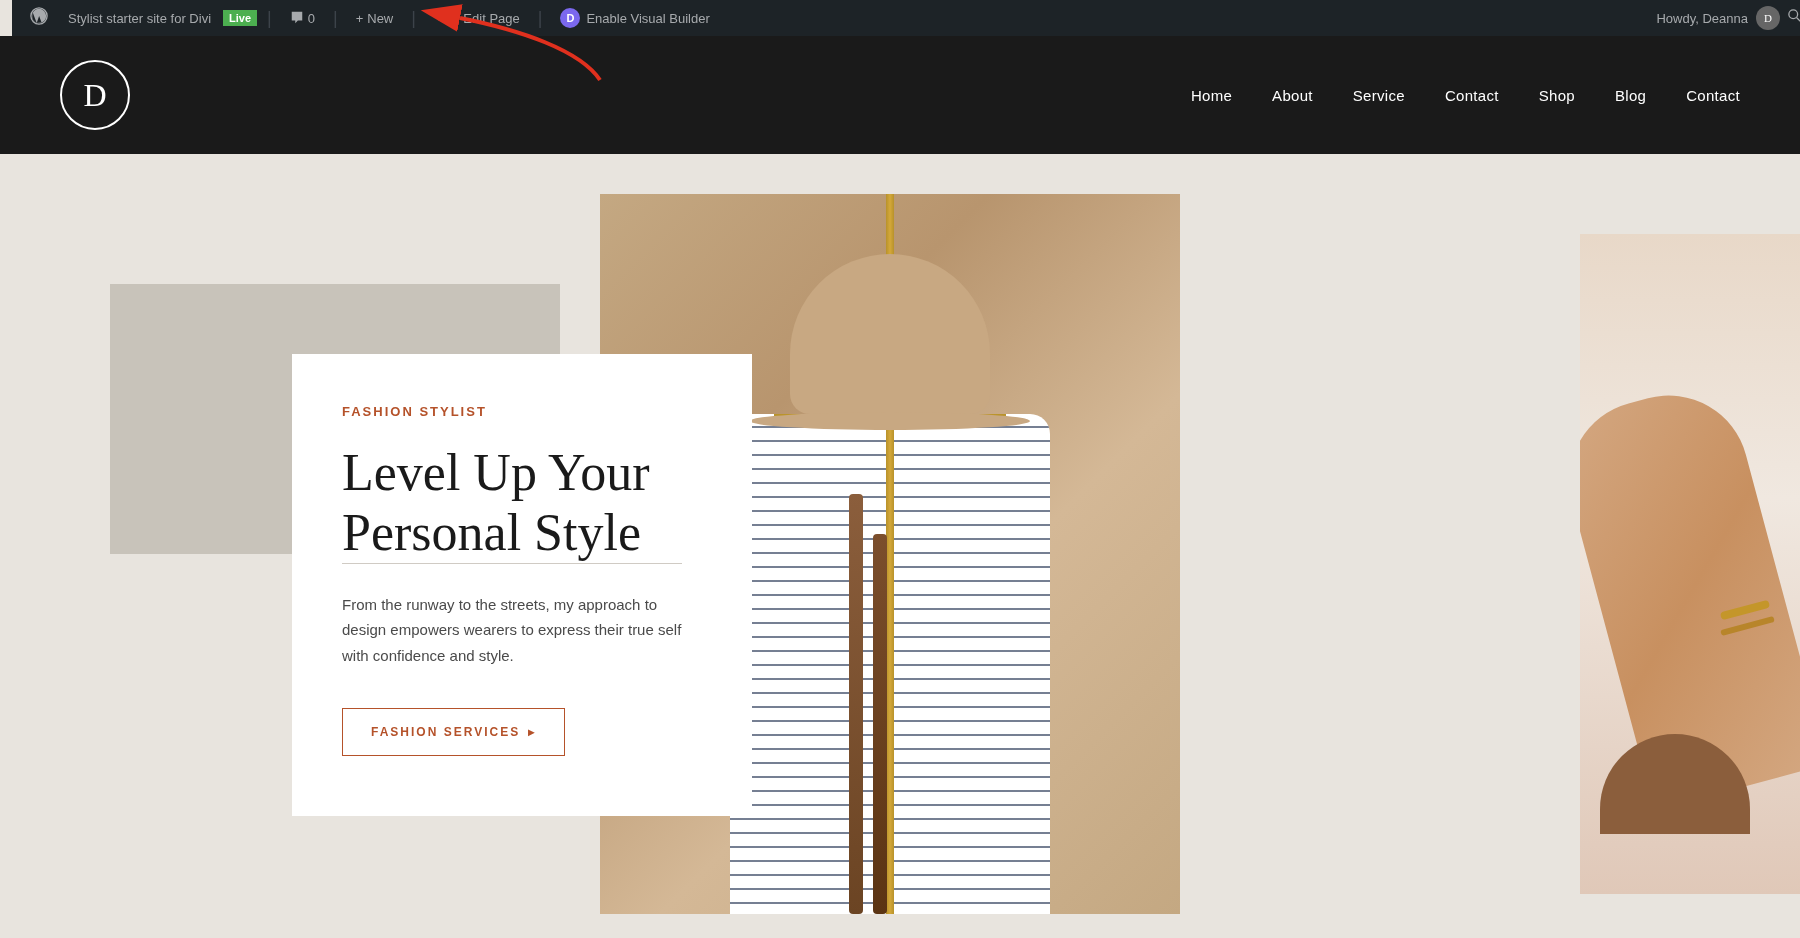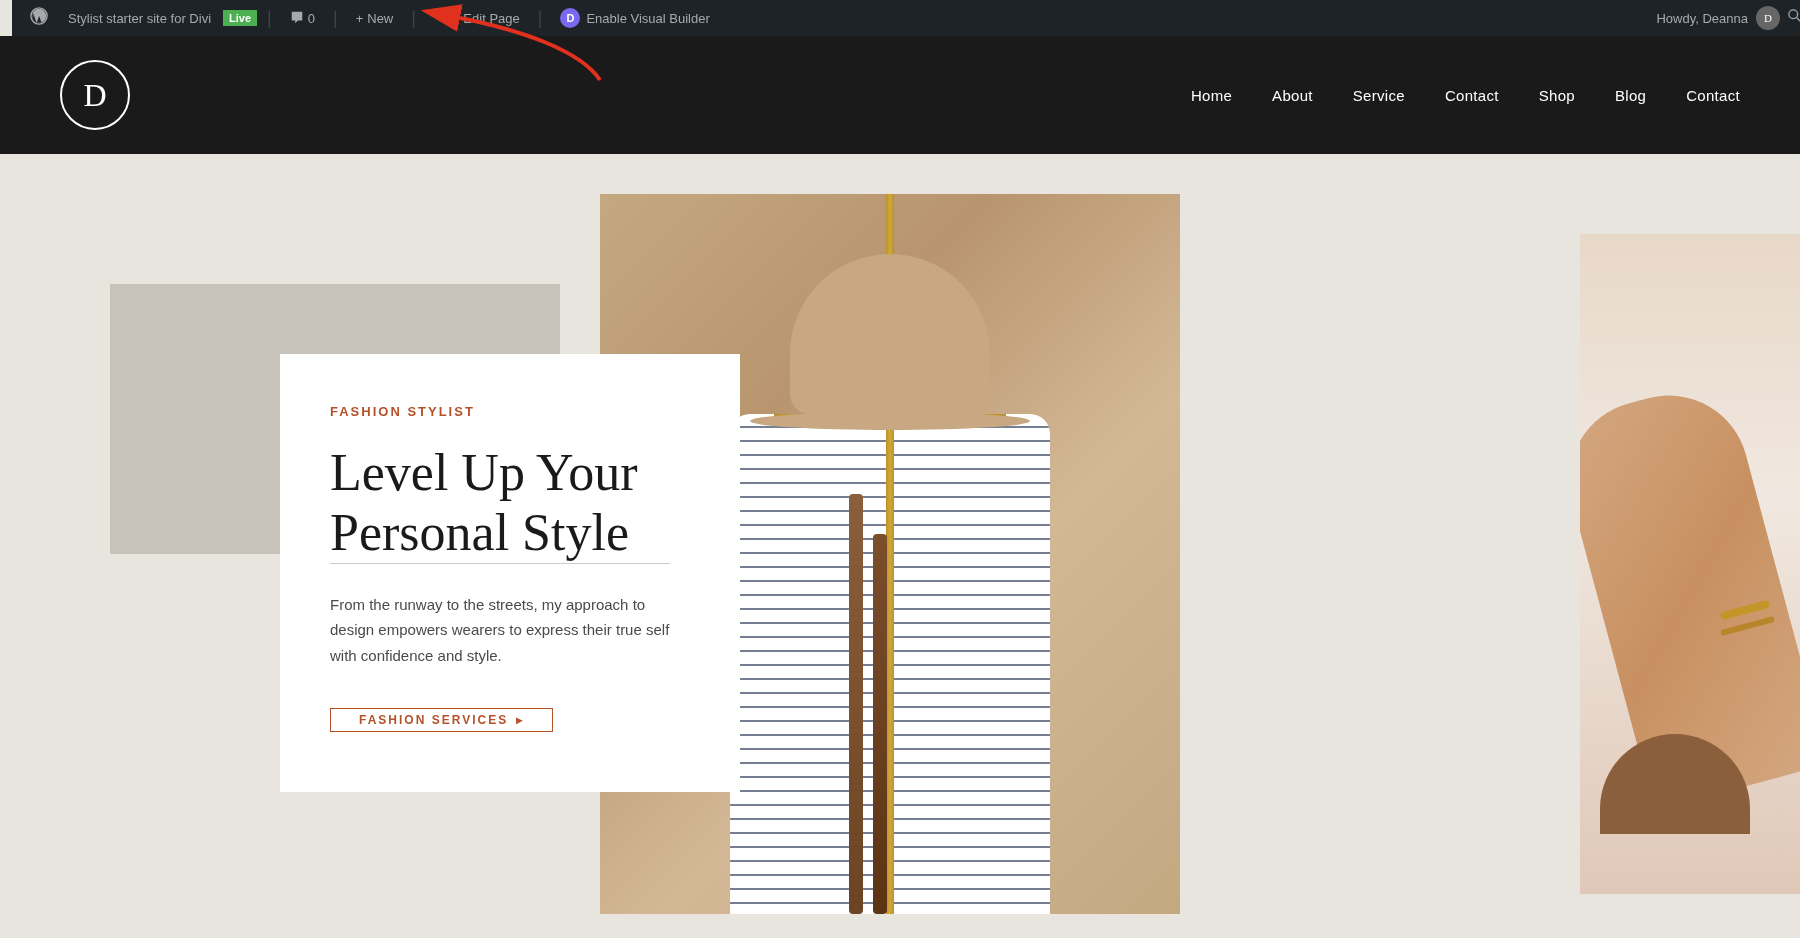--- a/index.html
+++ b/index.html
@@ -300,21 +300,21 @@
       height: 400px;
       background: linear-gradient(135deg, #d4a882 0%, #c89060 50%, #d4a882 100%);
       border-radius: 80px 80px 0 0;
       transform: rotate(-15deg);
     }
 
     
     .hero-card {
       position: absolute;
       top: 200px;
-      left: 280px;
+      left: 292px;
       width: 460px;
       background: white;
       padding: 50px 50px 60px 50px;
       z-index: 10;
     }
     .hero-category {
       color: #b5522a;
       font-family: -apple-system, sans-serif;
       font-size: 13px;
       font-weight: 600;
@@ -341,21 +341,21 @@
       color: #4a4a4a;
       line-height: 1.7;
       margin-bottom: 40px;
     }
     .hero-cta-btn {
       display: inline-flex;
       align-items: center;
       gap: 8px;
       border: 1.5px solid #b5522a;
       color: #b5522a;
-      padding: 4px 28px;
+      padding: 16px 28px;
       font-family: -apple-system, sans-serif;
       font-size: 12px;
       font-weight: 600;
       letter-spacing: 2px;
       text-transform: uppercase;
       cursor: pointer;
       background: transparent;
       text-decoration: none;
     }
 

